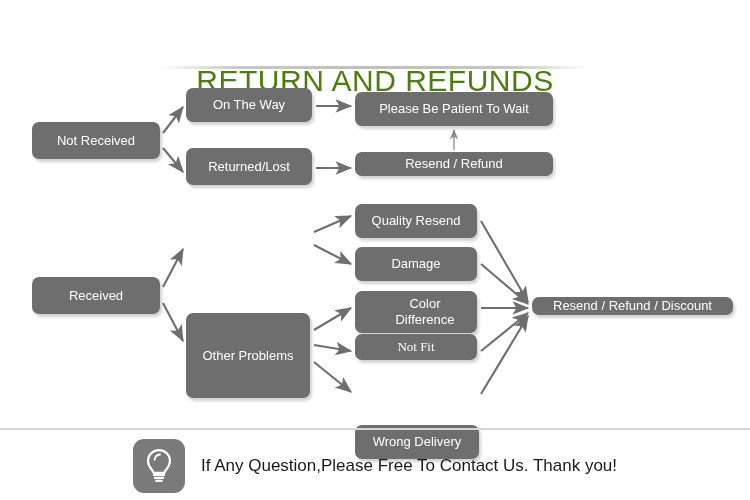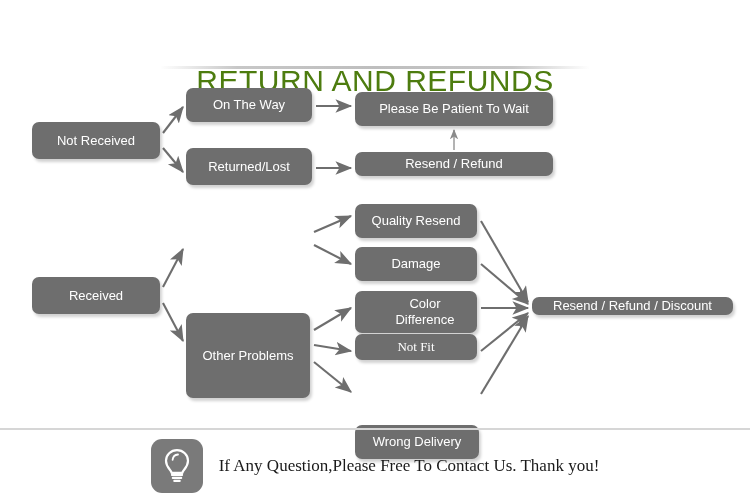--- a/index.html
+++ b/index.html
@@ -87,21 +87,20 @@
   }
   #footer {
     position: absolute;
     left: 0;
     top: 437px;
     width: 750px;
     height: 58px;
     display: flex;
     align-items: center;
     justify-content: center;
-    font-family: Liberation Serif, serif;
   }
   #bulb-tile {
     width: 52px;
     height: 54px;
     background: #7a7a7a;
     border-radius: 11px;
     display: flex;
     align-items: center;
     justify-content: center;
     flex: none;

